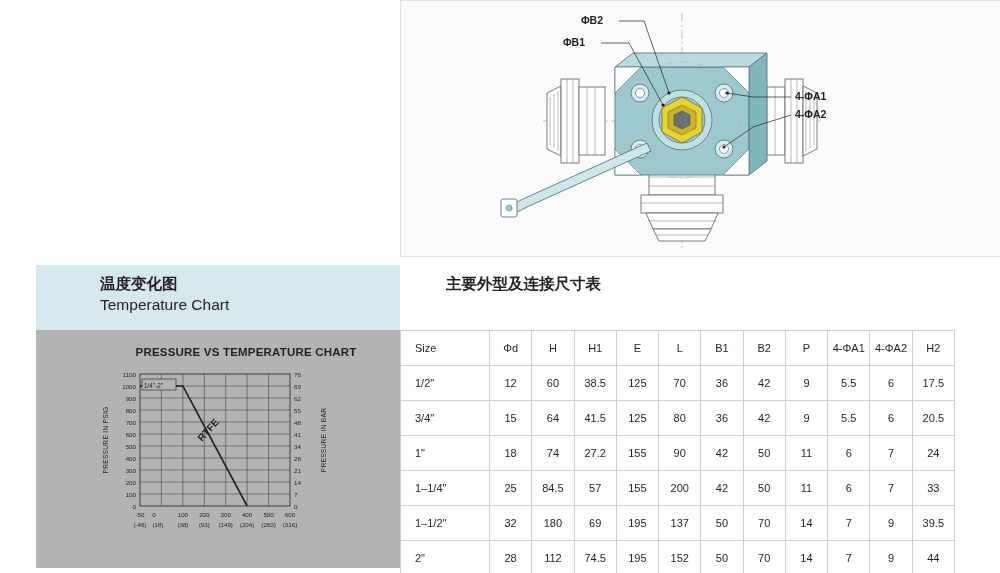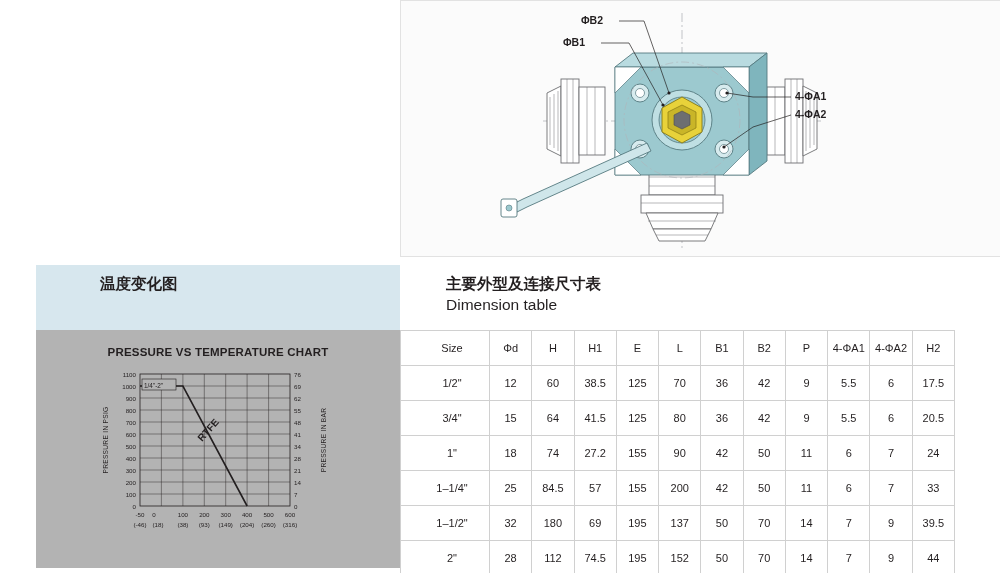--- a/index.html
+++ b/index.html
@@ -84,20 +84,21 @@
   #chart-title {
     position: absolute;
     left: 0;
     top: 16px;
     width: 364px;
     text-align: center;
     font-size: 11.5px;
     font-weight: bold;
     color: #231f20;
     letter-spacing: 0.2px;
+    padding-left: 28px;
   }
   #chart-svg {
     position: absolute;
     left: 58px;
     top: 36px;
   }
   .ax-label {
     font-size: 6.2px;
     fill: #231f20;
     font-family: "Liberation Sans", sans-serif;
@@ -140,21 +141,21 @@
     vertical-align: middle;
     font-size: 11px;
     color: #231f20;
     font-weight: normal;
     padding: 0;
   }
   table.dim th {
     font-weight: normal;
   }
   table.dim th:first-child, table.dim td:first-child {
-    text-align: center;
+    text-align: left;
     padding-left: 14px;
     width: 74px;
   }
 </style>
 </head>
 <body>
 
 <div id="drawing-panel">
   <svg id="drawing-svg" width="553" height="255" viewBox="0 0 553 255">
     <defs>
@@ -268,27 +269,27 @@
     <text class="lead-label" x="180" y="23">ΦB2</text>
     <text class="lead-label" x="162" y="45">ΦB1</text>
     <text class="lead-label" x="394" y="99">4-ΦA1</text>
     <text class="lead-label" x="394" y="117">4-ΦA2</text>
   </svg>
 </div>
 
 <div id="band-left" class="band">
   <div class="band-inner">
     <div class="band-cn">温度变化图</div>
+    <div class="band-en">Temperature Chart</div>
   </div>
 </div>
 
 <div id="band-right" class="band">
   <div class="band-inner">
     <div class="band-cn">主要外型及连接尺寸表</div>
-    <div class="band-en">Dimension table</div>
   </div>
 </div>
 
 <div id="chart-block">
   <div id="chart-title">PRESSURE VS TEMPERATURE CHART</div>
 
   <svg id="chart-svg" width="252" height="188" viewBox="0 0 252 188">
 
     <rect x="46" y="8" width="150" height="132" fill="#b3b3b3" stroke="#231f20" stroke-width="0.8"></rect>
 

